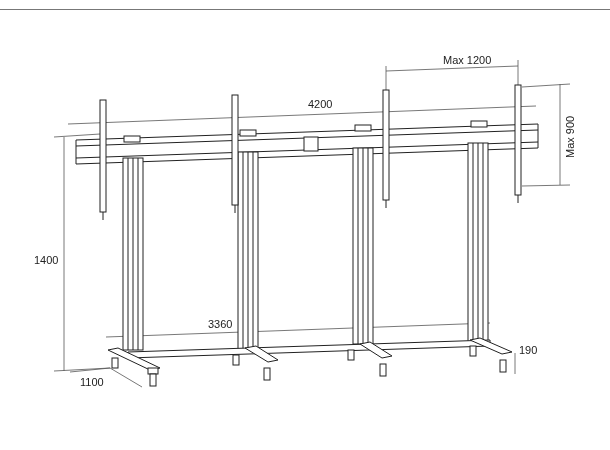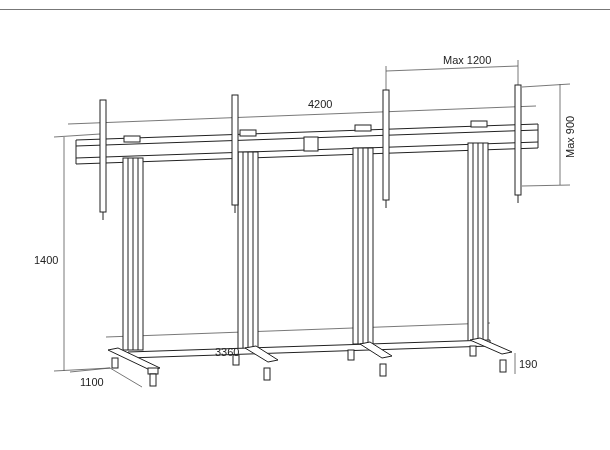--- a/index.html
+++ b/index.html
@@ -106,15 +106,15 @@
     <rect x="380" y="364" width="6" height="12"></rect>
     <rect x="470" y="346" width="6" height="10"></rect>
     <rect x="500" y="360" width="6" height="12"></rect>
   </g>
 </svg>
 
 <div class="dim-label" style="left:425px; top:54px;padding-left:18px;">Max 1200</div>
 <div class="dim-label vert" style="left:564px; top:158px;">Max 900</div>
 <div class="dim-label" style="left:308px; top:98px;">4200</div>
 <div class="dim-label" style="left:34px; top:254px;">1400</div>
-<div class="dim-label" style="left:215px; top:318px;margin-top:28px;">3360</div>
+<div class="dim-label" style="left:208px; top:318px;">3360</div>
 <div class="dim-label" style="left:80px; top:376px;">1100</div>
-<div class="dim-label" style="left:519px; top:358px;">190</div>
+<div class="dim-label" style="left:519px; top:344px;">190</div>
 
 </body></html>

